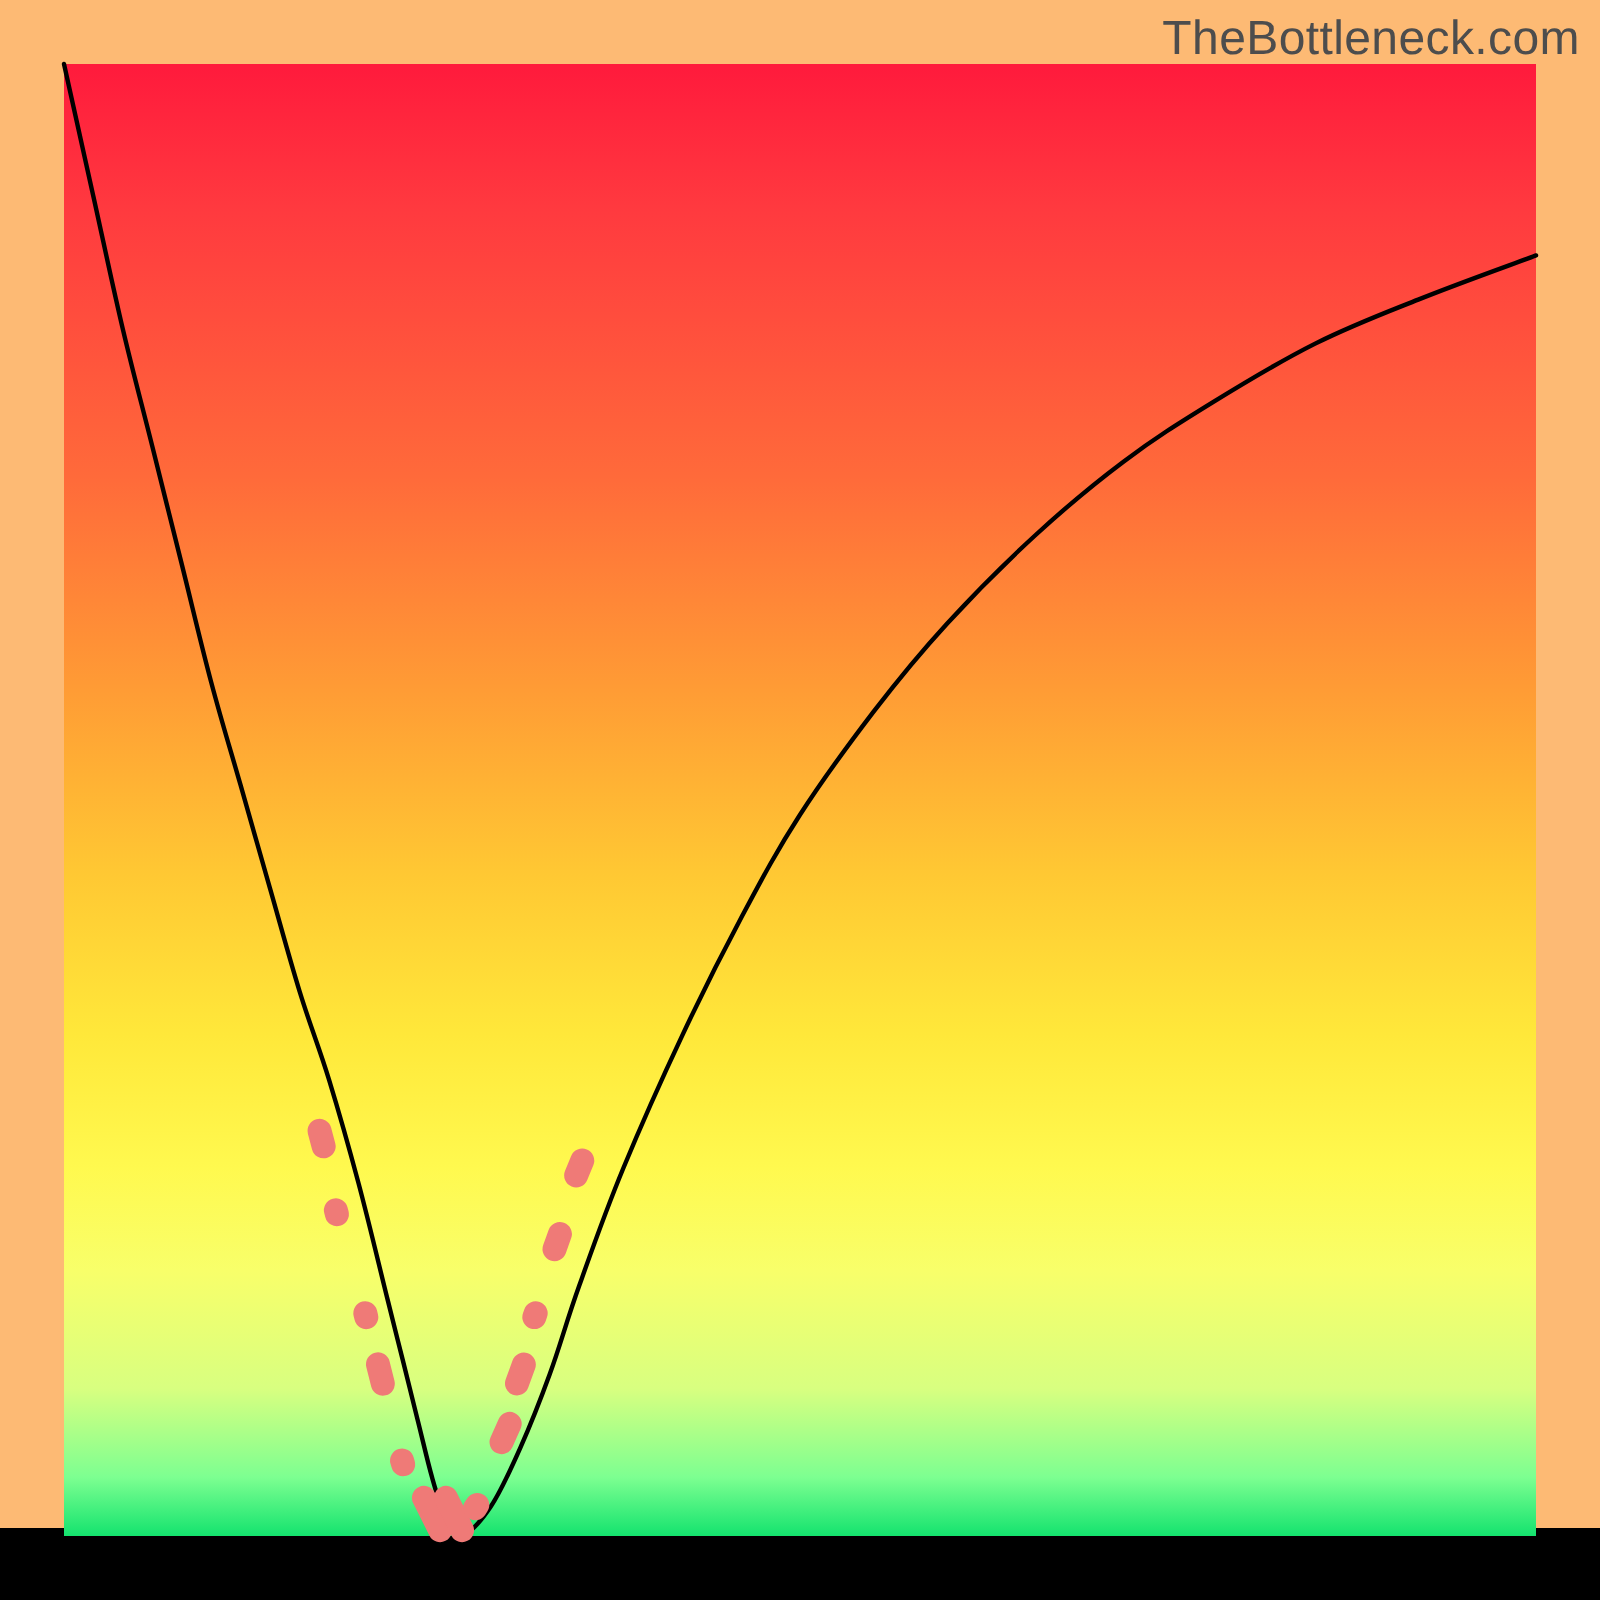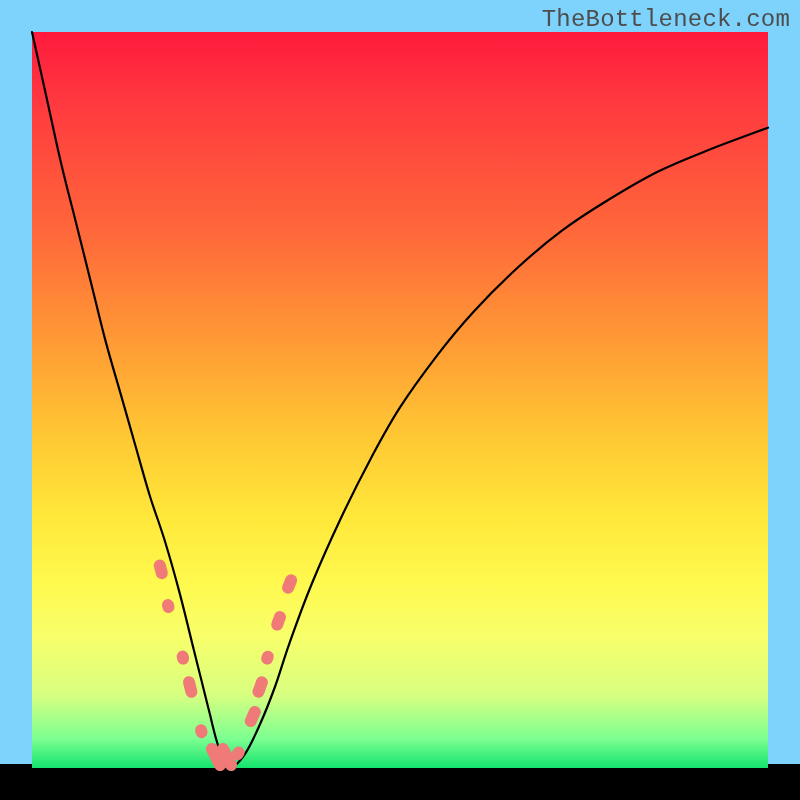--- a/index.html
+++ b/index.html
@@ -10,22 +10,21 @@
     overflow: hidden;
     background: #000;
     font-family: Arial, Helvetica, sans-serif;
   }
   .frame {
     position: absolute;
     left: 0;
     top: 0;
     width: 800px;
     height: 764px;
-    background: #7dd3fc;
-    font-family: Liberation Mono, monospace;
+    background: #fdba74;
   }
   .plot {
     position: absolute;
     left: 32px;
     top: 32px;
     width: 736px;
     height: 736px;
     
     background: linear-gradient(
       to bottom,

